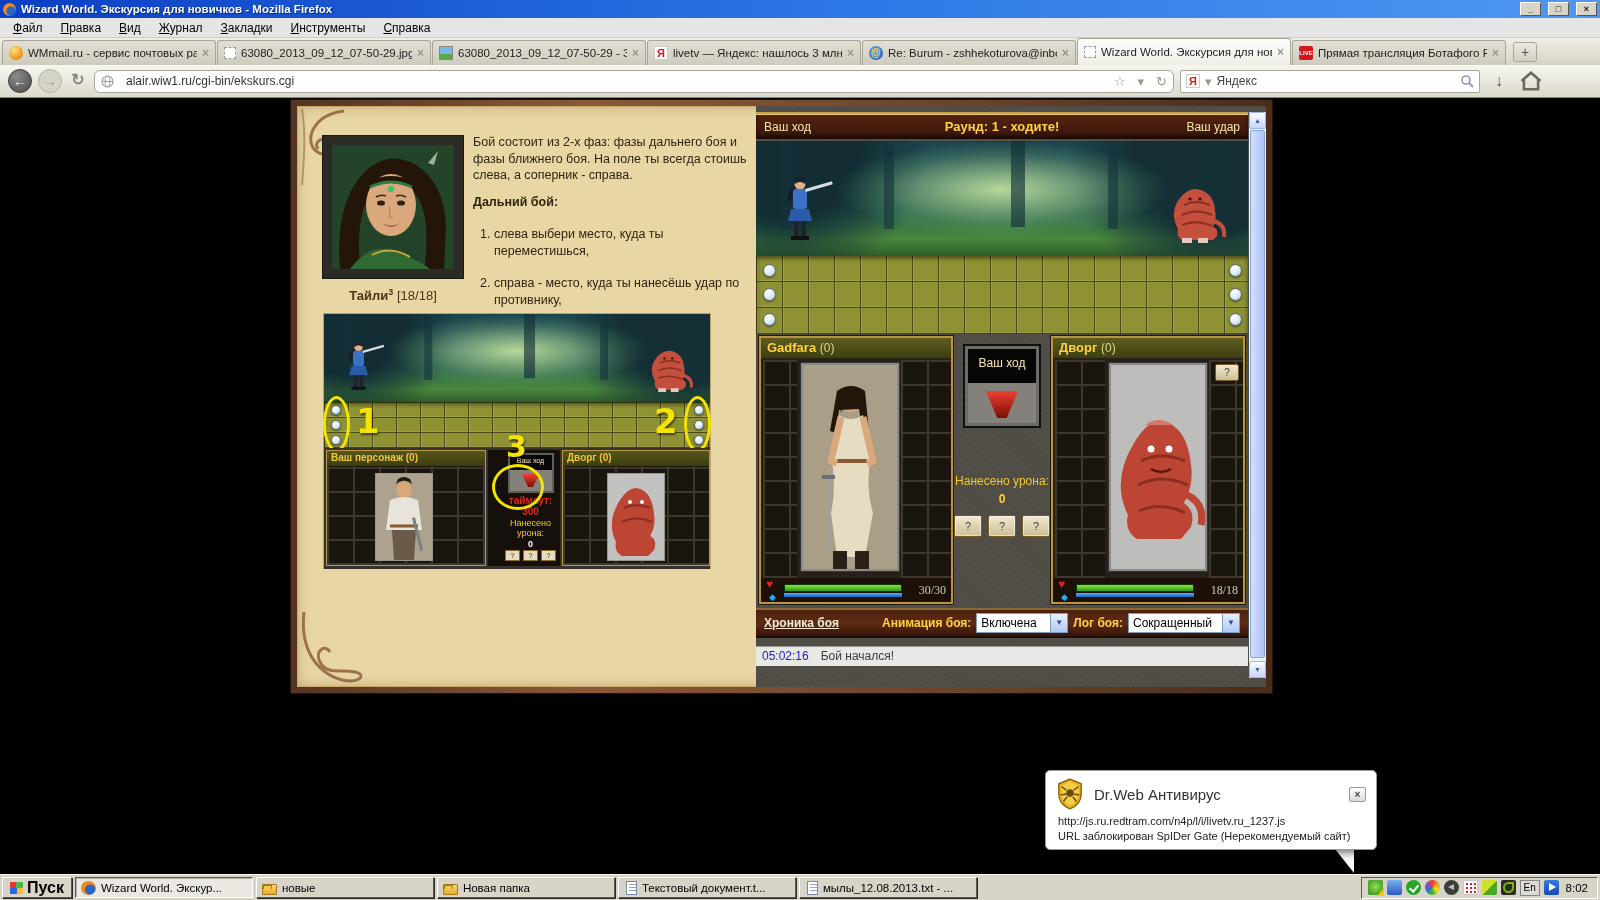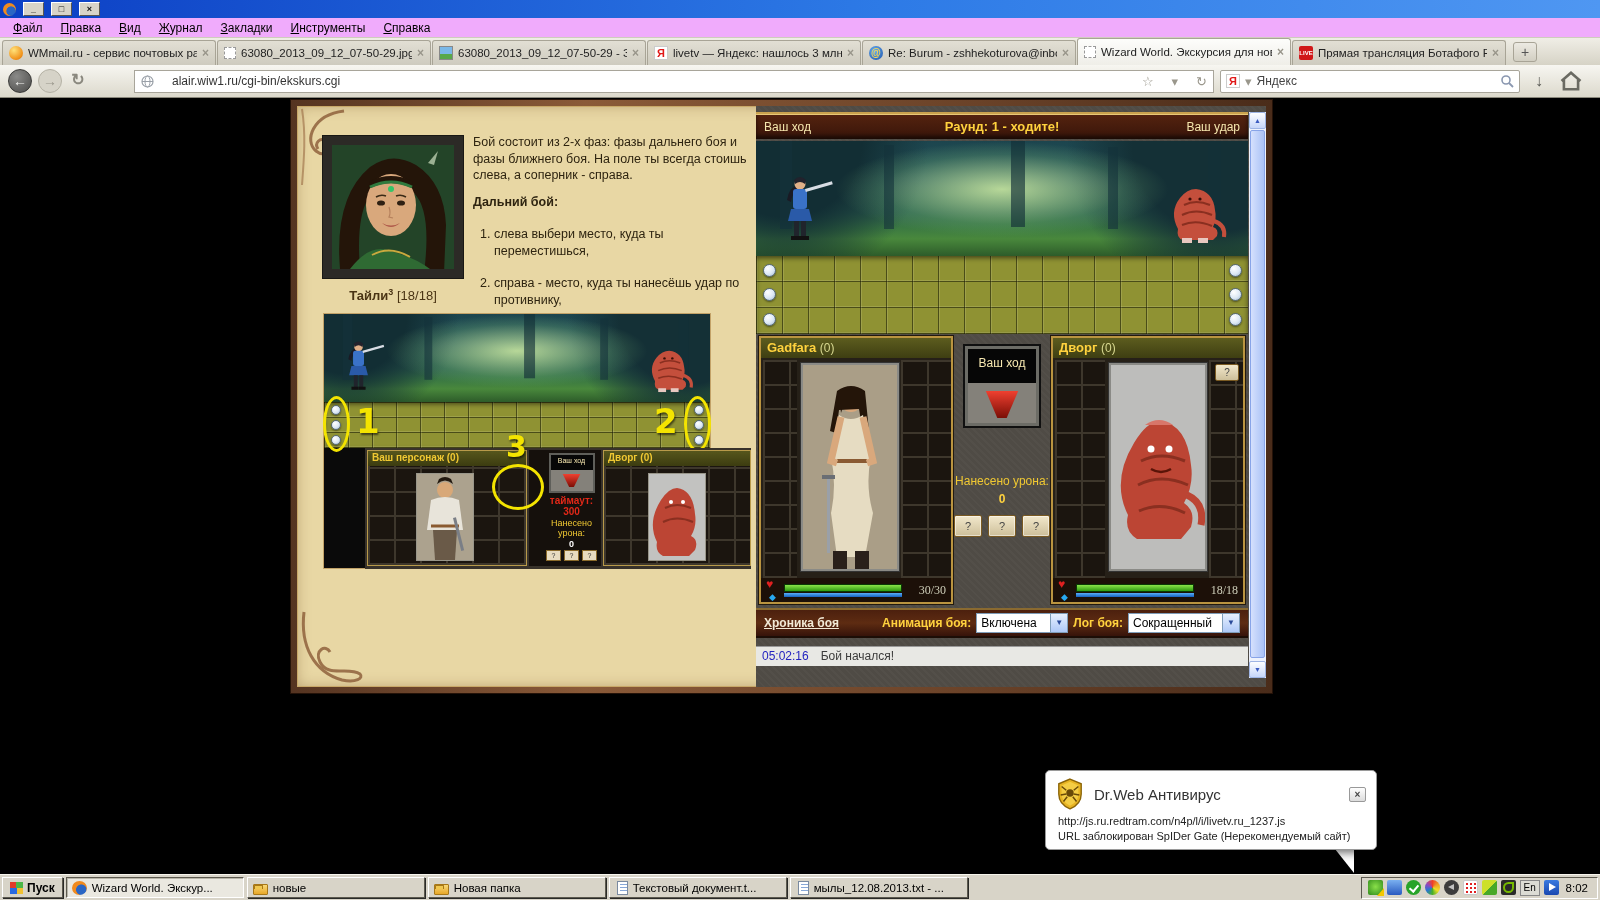--- a/index.html
+++ b/index.html
@@ -14,21 +14,21 @@
 .ff-ico { width:13px; height:13px; border-radius:50%; flex:none;
   background:radial-gradient(circle at 62% 62%, #2a66c4 0 38%, #f08a1e 44% 74%, #b85c08 100%); }
 .t-text { color:#fff; font-weight:bold; font-size:11.5px; text-shadow:1px 1px 0 #0a2a7a; flex:1;
   white-space:nowrap; overflow:hidden; }
 .winbtn { width:21px; height:14px; background:#d8d4c8; border:1px solid;
   border-color:#fff #5a574e #5a574e #fff; font-size:9px; line-height:12px;
   text-align:center; color:#111; font-weight:bold; margin-left:2px; }
 
 
 .menubar { position:absolute; left:0; top:18px; width:1600px; height:20px;
-  background:#f0abfc; border-bottom:1px solid #cfccbc; display:flex; align-items:center; padding-left:4px; }
+  background:#e5e5e5; border-bottom:1px solid #cfccbc; display:flex; align-items:center; padding-left:4px; }
 .menu-item { display:inline-block; padding:2px 9px; font-size:12px; color:#000; }
 .menu-item::first-letter { text-decoration:underline; }
 
 
 .tabbar { position:absolute; left:0; top:38px; width:1600px; height:27px;
   background:linear-gradient(#f0eee6,#d6d3c6); display:flex; align-items:flex-end; padding-left:2px; }
 .tab { width:214px; height:25px; display:flex; align-items:center; gap:5px; padding:0 6px;
   border:1px solid #a8a496; border-bottom:none; border-radius:3px 3px 0 0;
   background:linear-gradient(#e2dfd4,#cecbbf); font-size:11.5px; color:#222; margin-right:1px; flex:none; }
 .tab.active { background:linear-gradient(#fdfdfb,#efeee8); height:27px; }
@@ -49,22 +49,22 @@
 
 
 .navbar { position:absolute; left:0; top:65px; width:1600px; height:33px;
   background:linear-gradient(#f7f6f1,#dcd9cc); border-bottom:1px solid #8a887c;
   display:flex; align-items:center; gap:6px; padding:0 8px; }
 .navbtn { width:24px; height:24px; border-radius:50%; text-align:center; line-height:22px;
   font-size:14px; font-weight:bold; flex:none; }
 .navbtn.back { background:radial-gradient(circle at 35% 30%,#8a8a88,#4a4a48); color:#f0f0ee; border:1px solid #3a3a38; }
 .navbtn.fwd { background:#d6d3c8; color:#9a978c; border:1px solid #b5b2a5; }
 .navbtn.recent { background:transparent; color:#8a887e; font-size:16px; border:none; width:20px; }
-.urlbar { width:1080px; height:23px; background:#fff; border:1px solid #a8a59a; border-radius:0;
-  display:flex; align-items:center; gap:18px; padding:0 6px; font-size:12px; color:#333; flex:none;margin-left:40px; }
+.urlbar { width:1080px; height:23px; background:#fff; border:1px solid #a8a59a; border-radius:6px;
+  display:flex; align-items:center; gap:12px; padding:0 6px; font-size:12px; color:#333; flex:none; }
 .url-text { flex:1; white-space:nowrap; overflow:hidden; }
 .url-tool { color:#9a978c; font-size:13px; flex:none; }
 .searchbar { width:300px; height:23px; background:#fff; border:1px solid #a8a59a; border-radius:2px;
   display:flex; align-items:center; gap:5px; padding:0 5px; font-size:12px; flex:none; }
 .search-text { flex:1; color:#444; }
 .iconbtn { width:26px; height:24px; text-align:center; line-height:23px; color:#5a5a55;
   font-size:16px; font-weight:bold; flex:none; }
 
 
 .viewport { position:absolute; left:0; top:98px; width:1600px; height:776px; background:#000; }
@@ -104,21 +104,21 @@
    repeating-linear-gradient(90deg, rgba(28,30,6,.6) 0 1px, rgba(255,255,215,.14) 1px 2px, transparent 2px 24px),
    repeating-linear-gradient(0deg, rgba(28,30,6,.6) 0 1px, rgba(255,255,215,.14) 1px 2px, transparent 2px 15px); }
 .radio-col { position:absolute; display:flex; flex-direction:column; justify-content:space-around; align-items:center; }
 .radio { width:13px; height:13px; border-radius:50%; flex:none;
   background:radial-gradient(circle at 35% 30%, #ffffff, #dce8f4 55%, #9fb6cc);
   border:1px solid #566a7a; box-shadow:0 1px 2px rgba(0,0,0,.45); }
 .radio.sm { width:10px; height:10px; }
 .ann-ellipse { position:absolute; border:3px solid #f4e400; border-radius:50%; }
 .ann-num { position:absolute; color:#f4e400; font-size:34px; font-weight:bold;
   font-family:"DejaVu Sans", sans-serif; text-shadow:1px 2px 2px rgba(0,0,0,.55); line-height:1; }
-.mini-panels { position:absolute; left:0; top:134px; width:386px; height:121px; background:#38322a;margin-left:41px; }
+.mini-panels { position:absolute; left:0; top:134px; width:386px; height:121px; background:#38322a; }
 .mpanel { position:absolute; top:2px; height:116px; border:1px solid #b89a4a; background:#262018; overflow:hidden; }
 .mp-head { height:15px; background:linear-gradient(#56561c,#3c3c10); color:#f0c832; font-size:10px;
   font-weight:bold; padding:1px 4px; white-space:nowrap; }
 .slots { background-color:#1b150f;
   background-image:repeating-linear-gradient(0deg,#3e372c 0 2px, transparent 2px 24px),
                    repeating-linear-gradient(90deg,#3e372c 0 2px, transparent 2px 26px); }
 .mport { position:absolute; border:1px solid #99968a; background:#b0a890; }
 .mcenter { position:absolute; left:164px; top:2px; width:72px; height:116px; background:#15100c;
   text-align:center; overflow:hidden;padding-left:13px; }
 .mbtn { position:relative; margin:3px auto 0; width:46px; height:40px; border:2px solid #5f5f5a;
@@ -223,21 +223,21 @@
 .dw-tail { position:absolute; left:1335px; top:849px; width:0; height:0;
   border-top:24px solid #fff; border-left:19px solid transparent;
   filter:drop-shadow(0 1px 1px rgba(0,0,0,.6)); z-index:4; }
 
 
 .taskbar { position:absolute; left:0; top:874px; width:1600px; height:26px; background:#d8d4c8;
   border-top:1px solid #f6f4ec; display:flex; align-items:center; gap:3px; padding:0 2px; }
 .btn3d { background:#d8d4c8; border:1px solid; border-color:#fff #5c594e #5c594e #fff;
   box-shadow:1px 1px 0 #2a2a28; }
 .startbtn { height:21px; display:flex; align-items:center; gap:4px; padding:0 7px;
-  font-weight:bold; font-size:12px; color:#000; flex:none; }
+  font-weight:bold; font-size:16px; color:#000; flex:none; }
 .winflag { width:13px; height:12px; flex:none;
   background:conic-gradient(#4cb648 0 90deg, #f0c030 90deg 180deg, #2a6ae0 180deg 270deg, #e23a2a 270deg 360deg); }
 .taskbtn { height:21px; width:178px; display:flex; align-items:center; gap:5px; padding:0 5px;
   font-size:11.5px; color:#000; overflow:hidden; white-space:nowrap; flex:none; }
 .taskbtn.active { border-color:#5c594e #fff #fff #5c594e; background:#eae8e0;
   box-shadow:inset 1px 1px 0 #b8b5a8; }
 .tb-ico { width:15px; height:14px; flex:none; position:relative; }
 .ico-ff { border-radius:50%;
   background:radial-gradient(circle at 62% 62%, #2a66c4 0 38%, #f08a1e 44% 74%, #b85c08 100%); }
 .ico-folder { height:11px; margin-top:3px; background:linear-gradient(#f8d878,#e8a828);
@@ -276,20 +276,21 @@
   line-height:14px; text-align:center; color:#000; flex:none; }
 .tray-clock { font-size:11.5px; color:#000; padding:0 3px; }
 </style>
 </head>
 <body>
 
 <div id="screen">
 
   <div class="titlebar">
     <span class="ff-ico"></span>
+    <span class="t-text">Wizard World. Экскурсия для новичков - Mozilla Firefox</span>
     <span class="winbtn">_</span>
     <span class="winbtn">□</span>
     <span class="winbtn">×</span>
   </div>
 
   <div class="menubar">
     <span class="menu-item">Файл</span>
     <span class="menu-item">Правка</span>
     <span class="menu-item">Вид</span>
     <span class="menu-item">Журнал</span>

